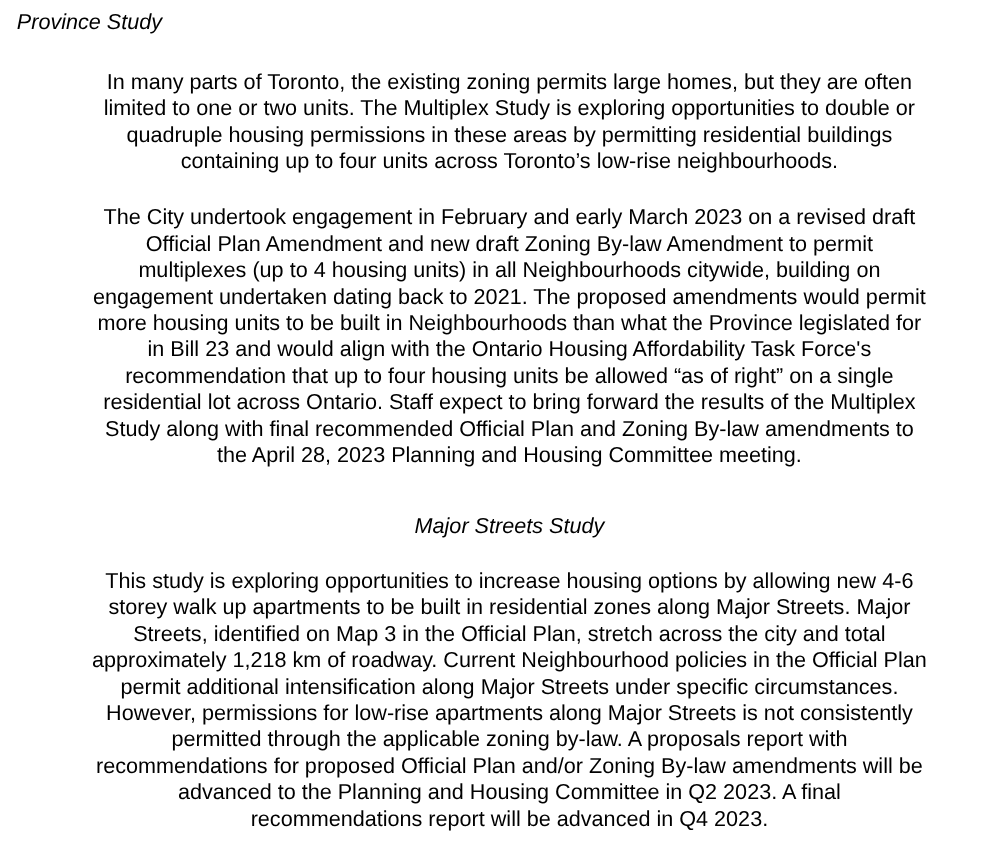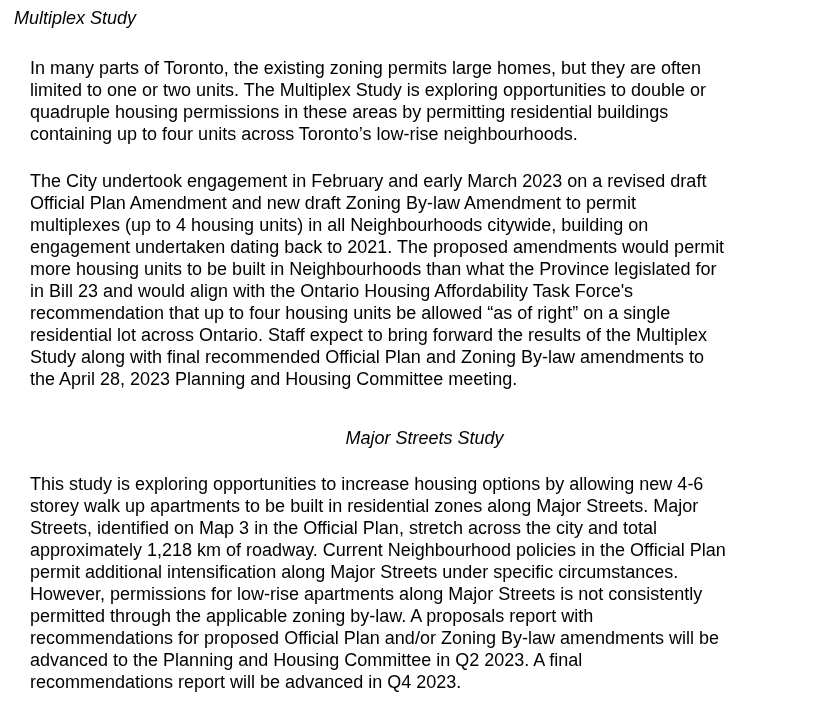--- a/index.html
+++ b/index.html
@@ -23,31 +23,32 @@
   .heading {
     font-style: italic;
     font-weight: 400;
     font-size: 18px;
     line-height: 22px;
     margin: 0;
   }
   .para {
     margin: 16px;
     white-space: pre-line;
+    text-align: center;
   }
   .h1 { margin-bottom: 28px; }
   .p1 { margin-bottom: 25px; }
   .p2 { margin-bottom: 37px; }
   .h2 { margin-bottom: 24px; text-align: center; }
 </style>
 </head>
 <body>
 
 <div class="page">
-  <div class="heading h1">Multiplex Study</div>
+  <div class="heading h1">Province Study</div>
 
   <p class="para p1">In many parts of Toronto, the existing zoning permits large homes, but they are often
 limited to one or two units. The Multiplex Study is exploring opportunities to double or
 quadruple housing permissions in these areas by permitting residential buildings
 containing up to four units across Toronto’s low-rise neighbourhoods.</p>
 
   <p class="para p2">The City undertook engagement in February and early March 2023 on a revised draft
 Official Plan Amendment and new draft Zoning By-law Amendment to permit
 multiplexes (up to 4 housing units) in all Neighbourhoods citywide, building on
 engagement undertaken dating back to 2021. The proposed amendments would permit

